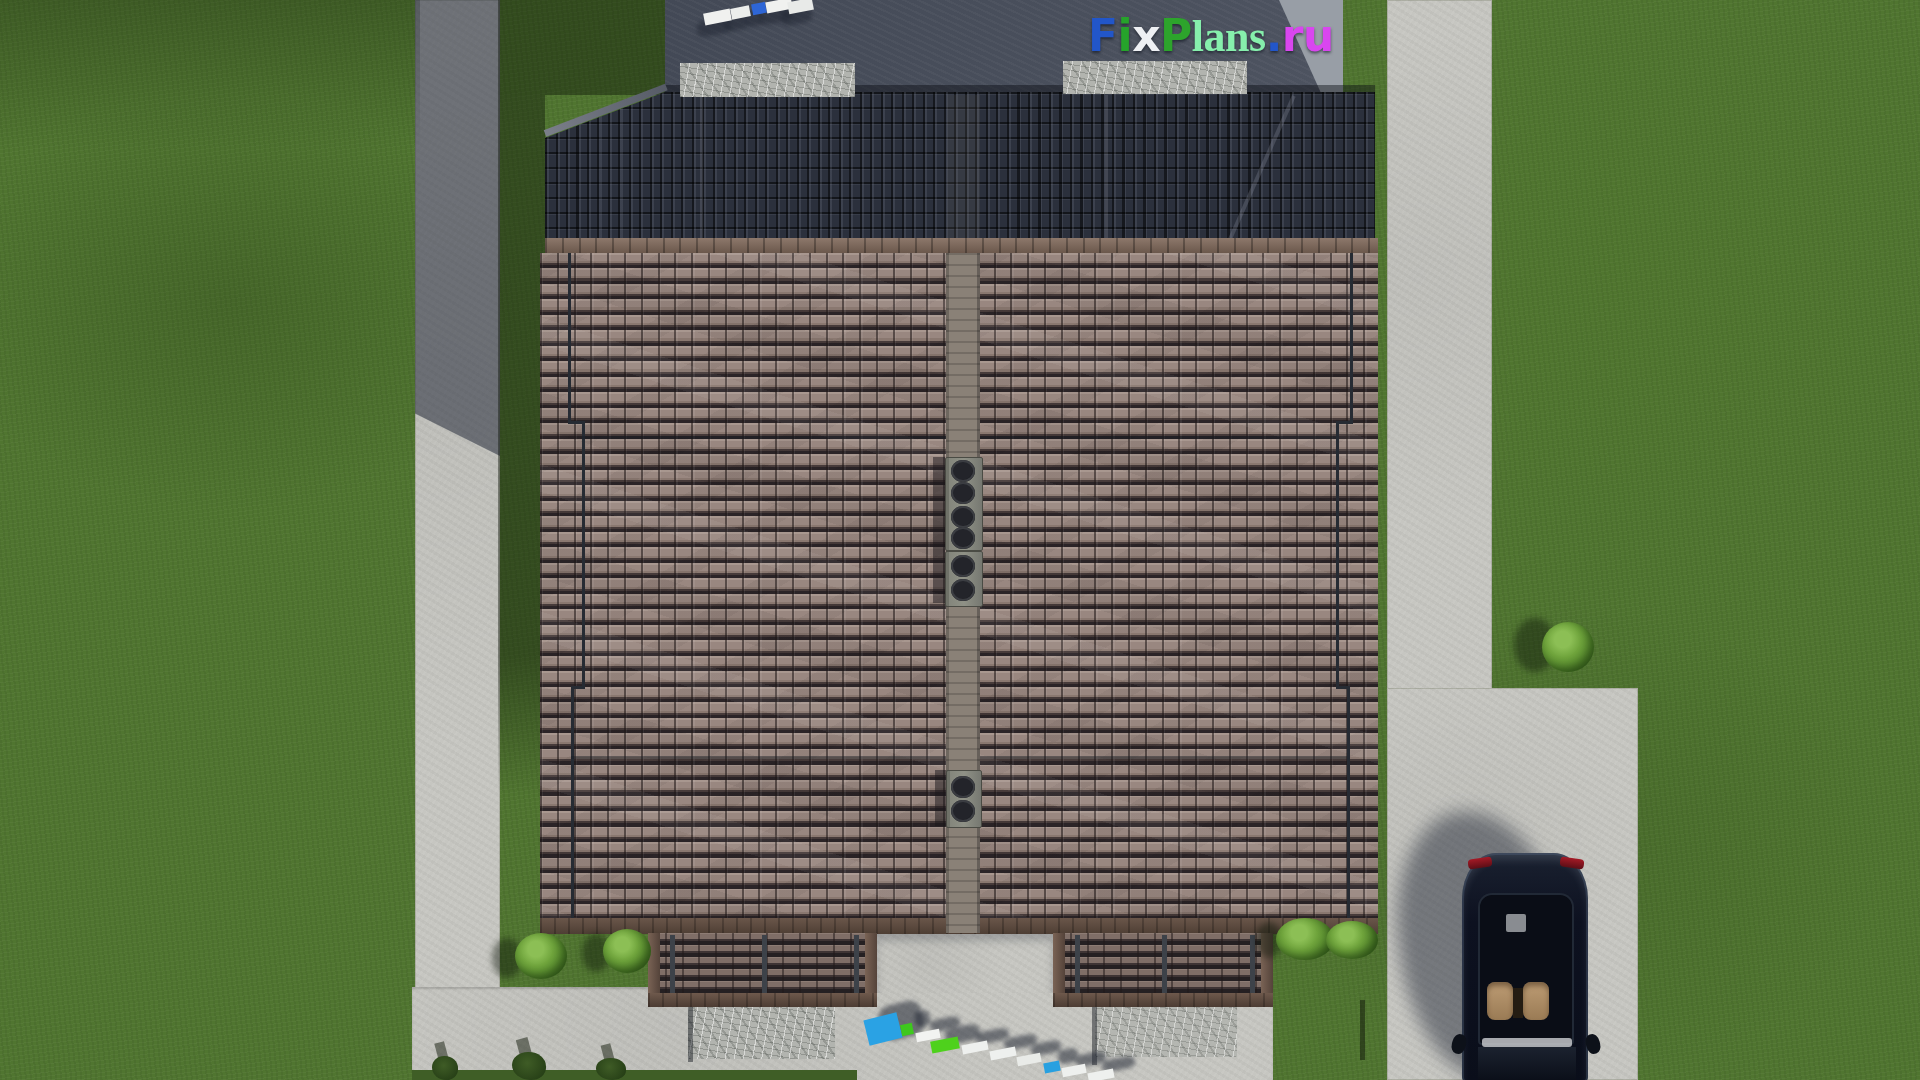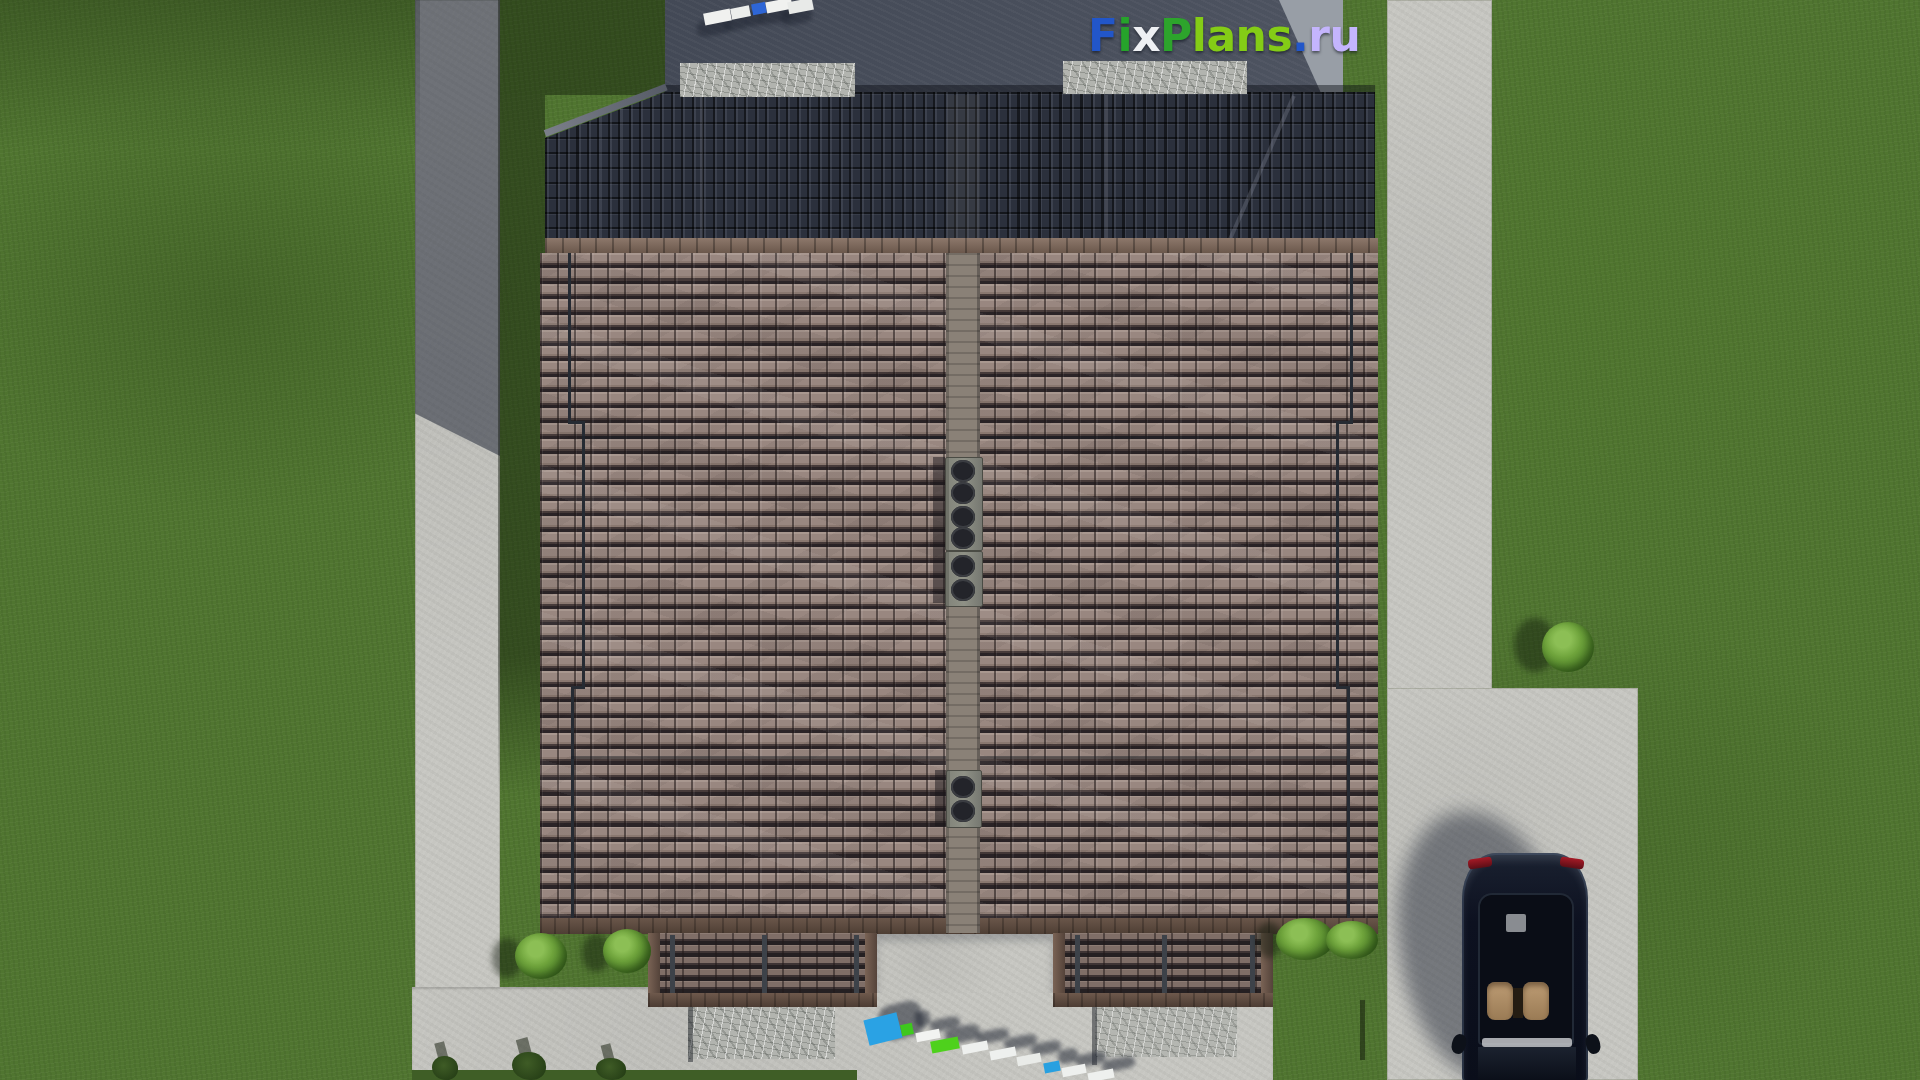--- a/index.html
+++ b/index.html
@@ -290,15 +290,15 @@
   <div id="car-glass" class="abs"></div>
   <div id="car-console" class="abs"></div>
   <div class="abs car-seat" style="left:1487px;top:982px;"></div>
   <div class="abs car-seat" style="left:1523px;top:982px;"></div>
   <div id="car-seat-gap" class="abs"></div>
   <div id="car-dash" class="abs"></div>
   <div id="car-windshield" class="abs"></div>
   <div class="abs car-mirror" style="left:1452px;top:1034px;transform:rotate(15deg);"></div>
   <div class="abs car-mirror" style="left:1586px;top:1034px;transform:rotate(-15deg);"></div>
 
-  <div id="watermark" class="abs"><span style="color: rgb(34, 86, 201);">F</span><span style="color: rgb(38, 163, 43);">i</span><span style="color: rgb(238, 240, 244);">x</span><span style="color: rgb(45, 164, 44);">P</span><span style="color: #84cc16;">lans</span><span style="color: rgb(34, 86, 201);">.</span><span style="color: #c4b5fd;">ru</span></div>
+  <div id="watermark" class="abs"><span style="color: rgb(34, 86, 201);">F</span><span style="color: rgb(38, 163, 43);">i</span><span style="color: rgb(238, 240, 244);">x</span><span style="color: rgb(45, 164, 44);">P</span><span style="color: #86efac; font-family: Liberation Serif, serif;">lans</span><span style="color: rgb(34, 86, 201);">.</span><span style="color: #d946ef;">ru</span></div>
 
 </div>
 
 </body></html>

